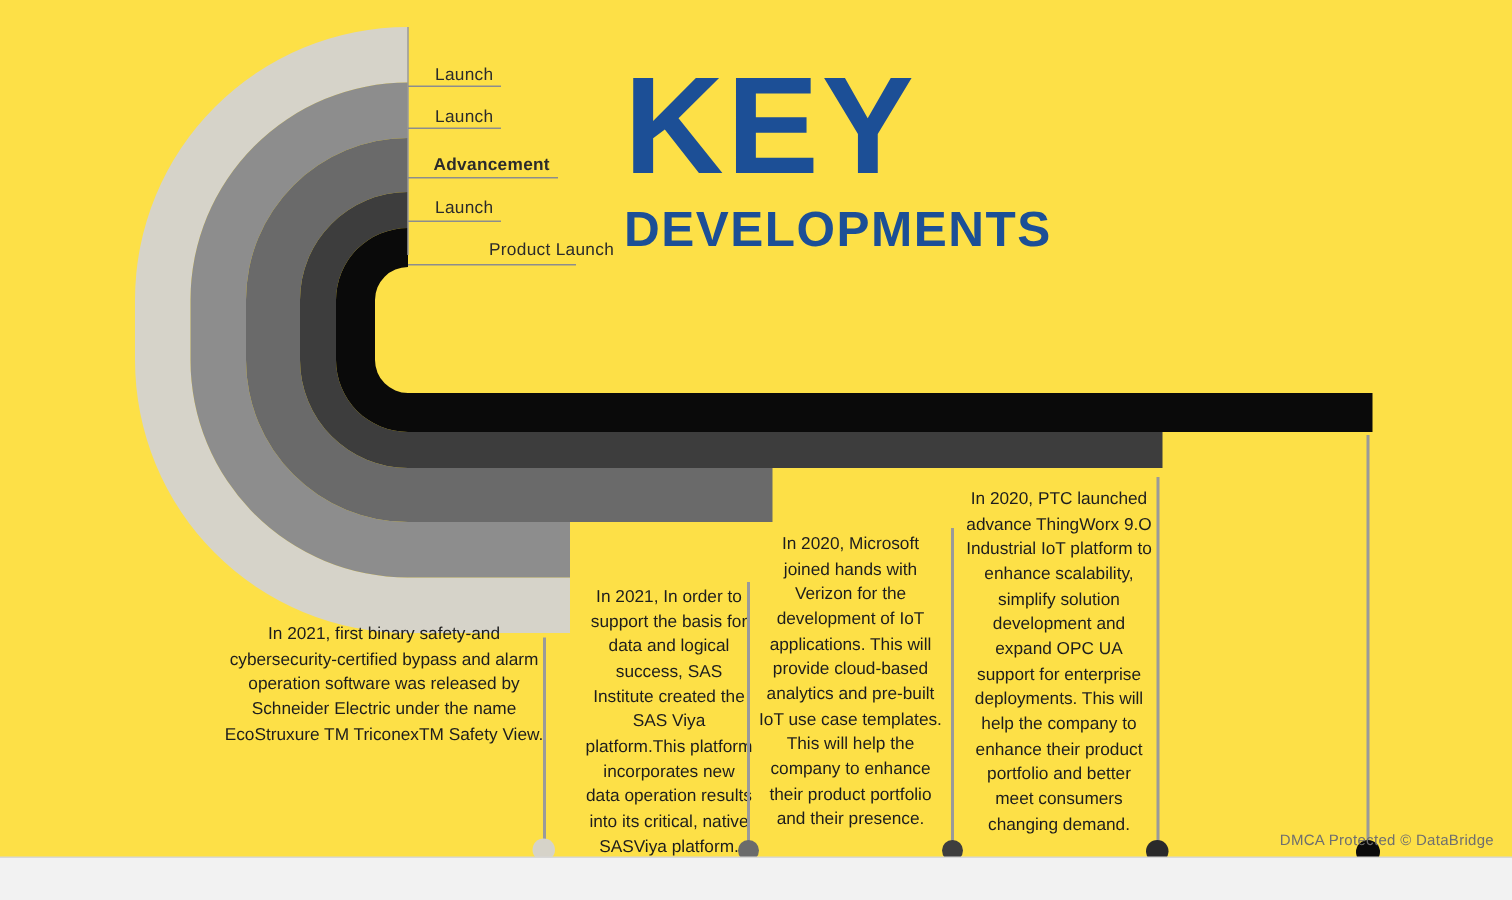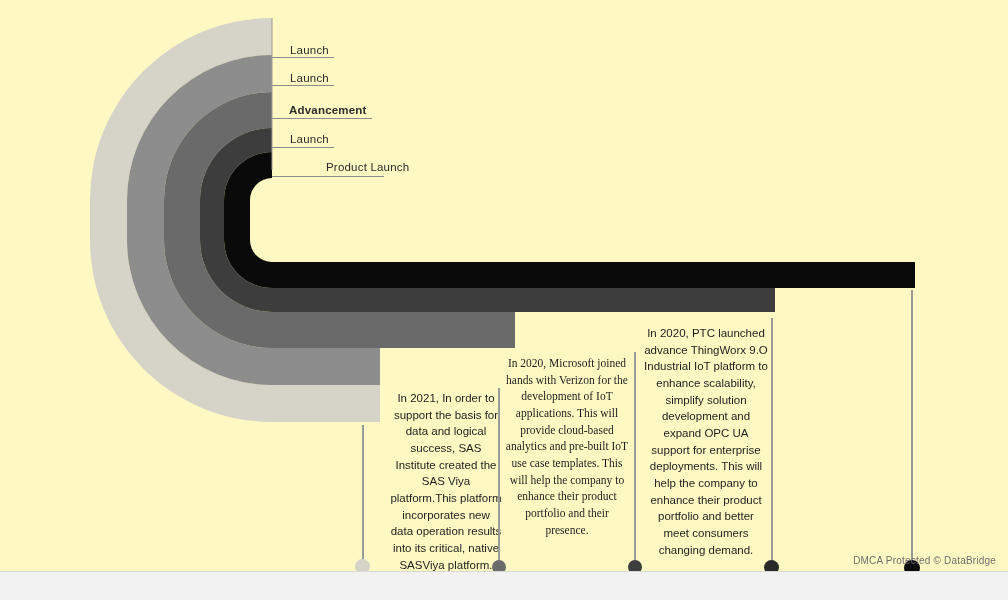--- a/index.html
+++ b/index.html
@@ -10,21 +10,21 @@
     width: 1008px;
     height: 600px;
     background: #ffffff;
     font-family: "Liberation Sans", sans-serif;
     overflow: hidden;
   }
   #stage {
     position: relative;
     width: 1008px;
     height: 600px;
-    background: #fef9c3;
+    background: #fde047;
     overflow: hidden;
   }
 
   
   #title-block {
     position: absolute;
     left: 408px;
     top: 38px;
     width: 420px;
     text-align: left;
@@ -189,29 +189,34 @@
 
   <div class="arc-label-rule" style="left:272px; top:118px; width:100px;"></div>
   <div class="arc-label" style="left:289px; top:104px;font-weight:bold;">Advancement</div>
 
   <div class="arc-label-rule" style="left:272px; top:147px; width:62px;"></div>
   <div class="arc-label" style="left:290px; top:133px;">Launch</div>
 
   <div class="arc-label-rule" style="left:272px; top:176px; width:112px;"></div>
   <div class="arc-label" style="left:290px; top:161px;padding-left:36px;">Product Launch</div>
 
-
+  <div id="title-block">
+    <span id="title-key">KEY</span>
+    <span id="title-dev">DEVELOPMENTS</span>
+  </div>
+
+  <div class="callout" style="left:145px; top:415px; width:222px;">In 2021, first binary safety-and cybersecurity-certified bypass and alarm operation software was released by Schneider Electric under the name EcoStruxure TM TriconexTM Safety View.</div>
   <div class="stem" style="left:362px; top:425px; height:140px;"></div>
   <div class="dot" style="left:355px; top:559px; width:15px; height:15px; background:#d6d3c9;"></div>
 
   <div class="callout" style="left:390px; top:390px; width:112px;">In 2021, In order to support the basis for data and logical success, SAS Institute created the SAS Viya platform.This platform incorporates new data operation results into its critical, native SASViya platform.</div>
   <div class="stem" style="left:498px; top:388px; height:175px;"></div>
   <div class="dot" style="left:492px; top:560px; width:14px; height:14px; background:#6b6b6b;"></div>
 
-  <div class="callout" style="left:505px; top:355px; width:124px;font-family:Liberation Serif, serif;">In 2020, Microsoft joined hands with Verizon for the development of IoT applications. This will provide cloud-based analytics and pre-built IoT use case templates. This will help the company to enhance their product portfolio and their presence.</div>
+  <div class="callout" style="left:505px; top:355px; width:124px;">In 2020, Microsoft joined hands with Verizon for the development of IoT applications. This will provide cloud-based analytics and pre-built IoT use case templates. This will help the company to enhance their product portfolio and their presence.</div>
   <div class="stem" style="left:634px; top:352px; height:212px;"></div>
   <div class="dot" style="left:628px; top:560px; width:14px; height:14px; background:#3e3e3e;"></div>
 
   <div class="callout" style="left:644px; top:325px; width:124px;text-align:center;">In 2020, PTC launched advance ThingWorx 9.O Industrial IoT platform to enhance scalability, simplify solution development and expand OPC UA support for enterprise deployments. This will help the company to enhance their product portfolio and better meet consumers changing demand.</div>
   <div class="stem" style="left:771px; top:318px; height:246px;"></div>
   <div class="dot" style="left:764px; top:560px; width:15px; height:15px; background:#2a2a2a;"></div>
 
   <div class="stem" style="left:911px; top:290px; height:274px;"></div>
   <div class="dot" style="left:904px; top:560px; width:16px; height:16px; background:#0b0b0b;"></div>
 

